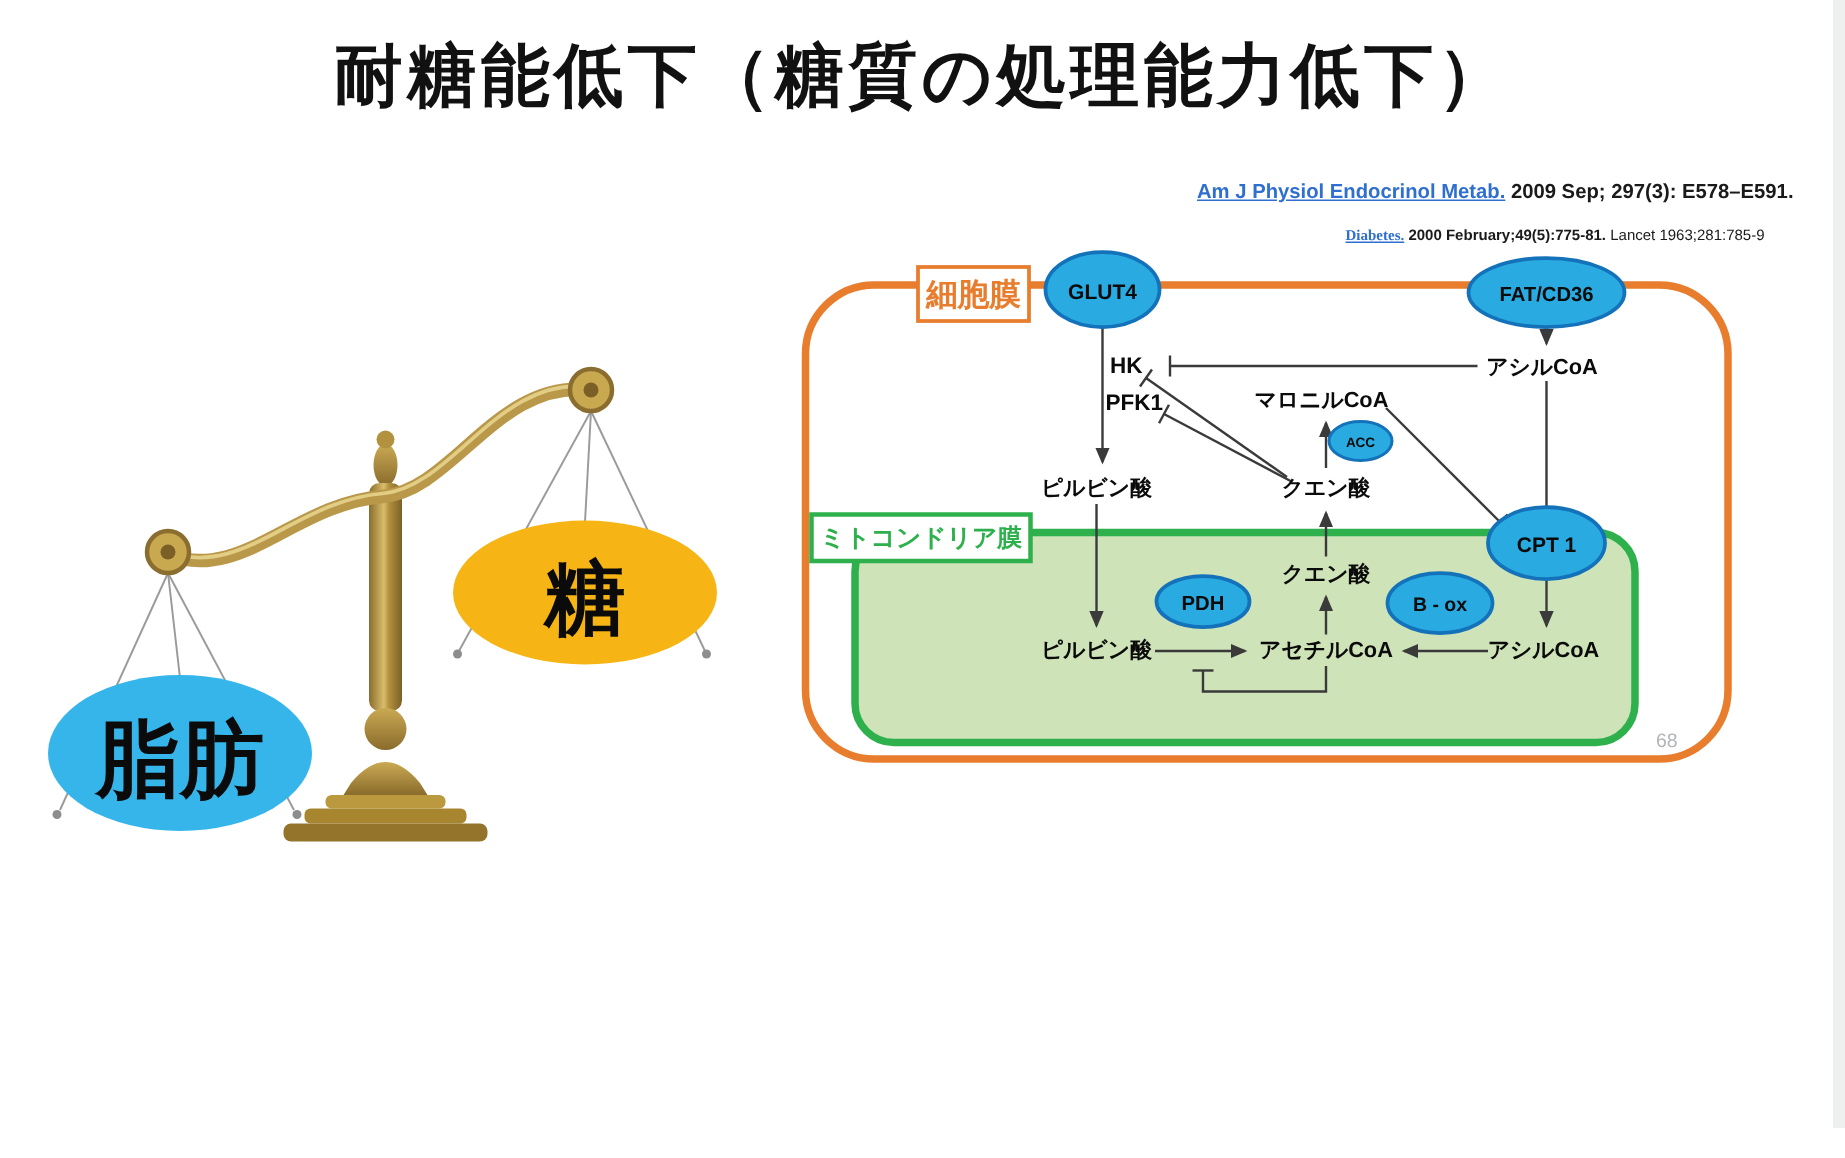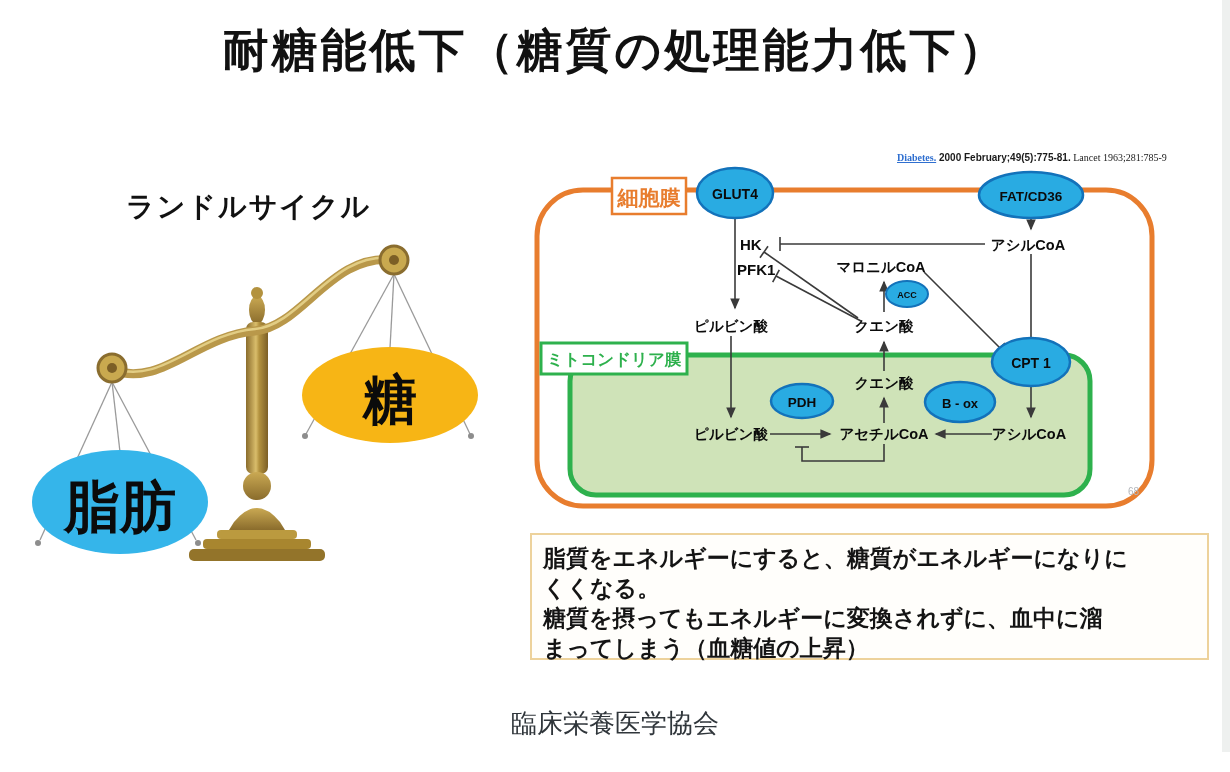--- a/index.html
+++ b/index.html
@@ -9,48 +9,48 @@
   }
   .abs{position:absolute;}
   #title{
     left:0;top:20px;width:1230px;text-align:center;
     font-size:46px;font-weight:900;color:#111;letter-spacing:3px;white-space:nowrap;
   }
   #cite1{left:798px;top:120px;font-size:13.5px;font-weight:600;color:#1a1a1a;white-space:nowrap;}
   #cite1 .link{color:#2f6fd0;text-decoration:underline;cursor:pointer;}
   #cite2{left:897px;top:152px;font-size:10px;font-weight:700;color:#1a1a1a;white-space:nowrap;}
   #cite2 .link{color:#2f6fd0;text-decoration:underline;cursor:pointer;font-family:Liberation Serif, serif;}
-  #cite2 .serif{font-family:Liberation Serif, serif;font-weight:400;}
+  #cite2 .serif{font-family:Liberation Sans, sans-serif;font-weight:400;}
   #randle-heading{left:126px;top:188px;font-size:28px;font-weight:900;color:#111;letter-spacing:2px;}
   #scene{left:0;top:0;width:1230px;height:772px;}
   svg text{font-family:"Liberation Sans","DejaVu Sans",sans-serif;}
   .node-label{font-weight:700;fill:#0b0b0b;}
   .jp-label{font-weight:700;fill:#0b0b0b;font-size:14.5px;}
   .enz-label{font-weight:700;fill:#0b0b0b;font-size:15px;}
   #note-box{
     left:530px;top:533px;width:653px;height:107px;
     border:2px solid #edd29b;background:#fffefb;
     padding:8px 11px;white-space:pre-line;
     font-size:23px;line-height:1.31;font-weight:700;color:#141414;
   }
   #footer{left:0;top:706px;width:1230px;text-align:center;font-size:26px;color:#30363b;}
-  #page-num{left:1104px;top:486px;font-size:10px;color:#b2b5ba;margin-left:24px;}
+  #page-num{left:1104px;top:486px;font-size:13px;color:#b2b5ba;}
   #edge-strip{right:0;top:0;width:8px;height:772px;background:#eef0ef;}
 </style>
 </head>
 <body>
 
 <div id="canvas">
 
   <div id="title" class="abs">耐糖能低下（糖質の処理能力低下）</div>
 
+  <div id="cite1" class="abs"><span class="link">Am J Physiol Endocrinol Metab.</span><span> 2009 Sep; 297(3): E578–E591.</span></div>
 
   <div id="cite2" class="abs"><span class="link">Diabetes.</span><span> 2000 February;49(5):775-81.</span><span class="serif">  Lancet 1963;281:785-9</span></div>
 
-  <div id="randle-heading" class="abs">ランドルサイクル</div>
 
   <svg id="scene" class="abs" viewBox="0 0 1230 772">
     <defs>
       <marker id="ah" markerWidth="8" markerHeight="8" refX="6" refY="3" orient="auto">
         <path d="M0,0 L7,3 L0,6 Z" fill="#3a3a3a"></path>
       </marker>
       <linearGradient id="gold" x1="0" y1="0" x2="1" y2="0">
         <stop offset="0" stop-color="#8a6c2c"></stop>
           <stop offset="0.45" stop-color="#d9bd6b"></stop>
         <stop offset="0.6" stop-color="#b3923f"></stop>
@@ -161,24 +161,19 @@
         <text x="731" y="326" text-anchor="middle" dominant-baseline="central" class="jp-label">ピルビン酸</text>
         <text x="884" y="326" text-anchor="middle" dominant-baseline="central" class="jp-label">クエン酸</text>
         <text x="884" y="383" text-anchor="middle" dominant-baseline="central" class="jp-label">クエン酸</text>
         <text x="731" y="434" text-anchor="middle" dominant-baseline="central" class="jp-label">ピルビン酸</text>
         <text x="884" y="434" text-anchor="middle" dominant-baseline="central" class="jp-label">アセチルCoA</text>
         <text x="1029" y="434" text-anchor="middle" dominant-baseline="central" class="jp-label">アシルCoA</text>
       </g>
     </g>
   </svg>
 
-  <div id="note-box" class="abs">脂質をエネルギーにすると、糖質がエネルギーになりに
-くくなる。
-糖質を摂ってもエネルギーに変換されずに、血中に溜
-まってしまう（血糖値の上昇）</div>
 
   <div id="page-num" class="abs">68</div>
 
-  <div id="footer" class="abs">臨床栄養医学協会</div>
 
   <div id="edge-strip" class="abs"></div>
 
 </div>
 
 </body></html>

